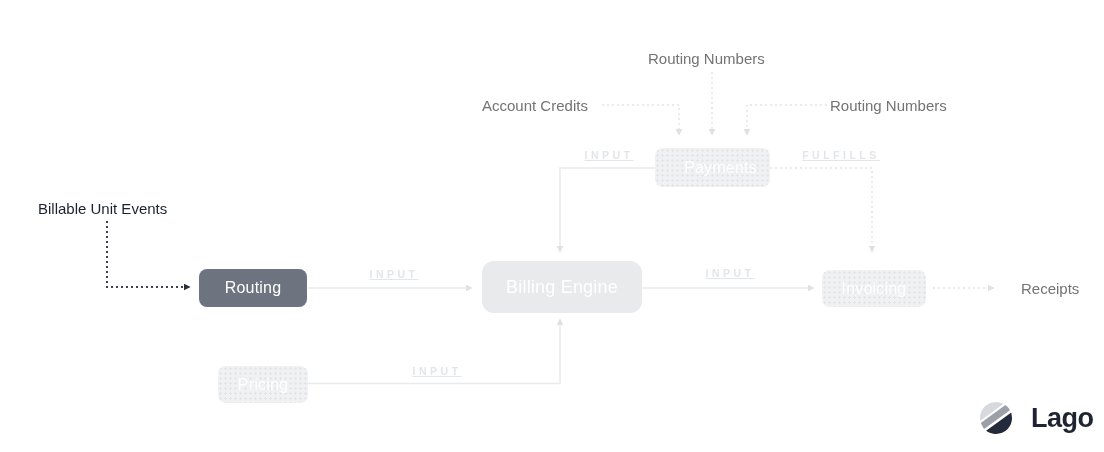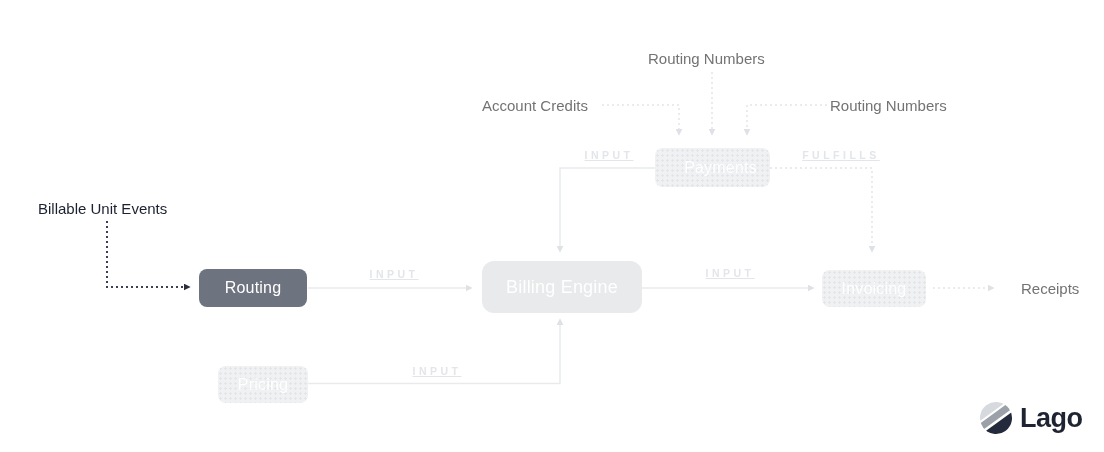--- a/index.html
+++ b/index.html
@@ -85,21 +85,21 @@
     white-space: nowrap;
   }
   #lbl-billable-events { left: 38px; top: 200px; }
 
   .logo {
     position: absolute;
     z-index: 2;
     left: 979px; top: 401px;
     display: flex;
     align-items: flex-start;
-    gap: 7px;
+    gap: 18px;
     cursor: pointer;
   }
   .logo-word {
     font-size: 27px;
     font-weight: 800;
     color: #1F2433;
     letter-spacing: -0.5px;
     line-height: 34px;
   }
 </style>

